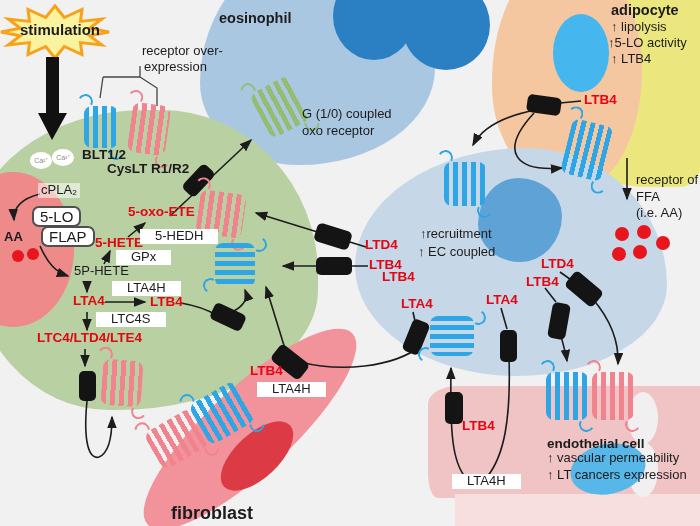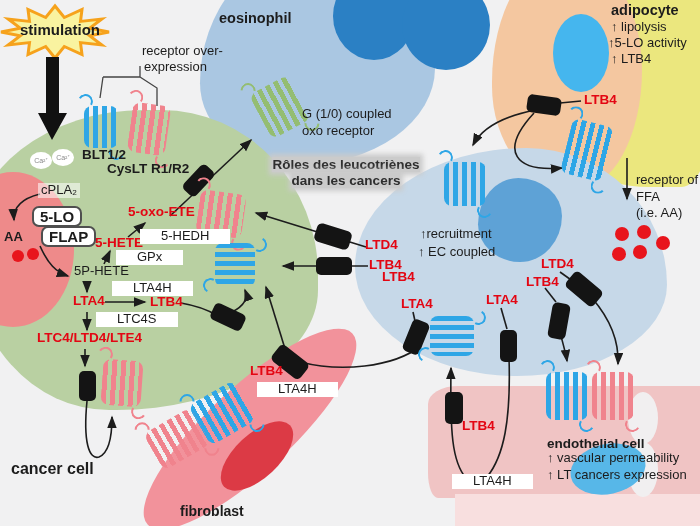--- a/index.html
+++ b/index.html
@@ -2,22 +2,22 @@
 <html><head>
 <meta charset="utf-8">
 <style>
   html,body{margin:0;padding:0}
   #canvas{position:relative;width:700px;height:526px;background:#f1f1f2;overflow:hidden;
           font-family:"Liberation Sans",sans-serif;color:#1c1c1c}
   .cell{position:absolute}
   .lbl{position:absolute;font-size:13px;color:#1c1c1c;white-space:nowrap;line-height:1.15}
   .b{font-weight:bold}
   .red{color:#e30613;font-weight:bold;font-size:13.5px}
-  .wbox{background:#fff;padding:0 21px}
-  .ebox{background:#fff;border:2px solid #4f4f4f;border-radius:7px;padding:0 6px;font-weight:bold;font-size:15px}
+  .wbox{background:#fff;padding:0 15px}
+  .ebox{background:#fff;border:2px solid #4f4f4f;border-radius:7px;padding:0 6px;font-weight:normal;font-size:15px}
   .cp{background:rgba(255,255,255,.55);padding:0 3px}
   .hl{background:#cbcbcb;box-shadow:0 0 5px 3px #cbcbcb;color:#2e2e2e;font-weight:bold;font-size:13.5px}
   .rod{position:absolute;background:#141414;border-radius:5px}
   .dot{position:absolute;background:#e8151c;border-radius:50%}
   .ca{position:absolute;background:#fff;border-radius:50%;font-size:7px;color:#8a8a8a;
       display:flex;align-items:center;justify-content:center}
   .gpcr{position:absolute;border-radius:8px;
         background:repeating-linear-gradient(90deg,var(--c) 0 5px,rgba(255,255,255,0) 5px 9px)}
   .gpcr::before{content:"";position:absolute;top:-12px;left:-6px;width:11px;height:11px;
         border:2.5px solid var(--c);border-radius:50%;border-bottom-color:transparent;
@@ -146,22 +146,21 @@
   <div class="lbl" style="left:142px;top:44px">receptor over-</div>
   <div class="lbl" style="left:144px;top:60px">expression</div>
   <div class="lbl" style="left:82px;top:147px;font-weight:600;font-size:13.5px">BLT1/2</div>
   <div class="lbl" style="left:107px;top:161px;font-weight:600;font-size:13.5px">CysLT R1/R2</div>
 
   <div class="lbl b" style="left:219px;top:10px;font-size:14.5px">eosinophil</div>
   <div class="lbl" style="left:302px;top:107px">G (1/0) coupled</div>
   <div class="lbl" style="left:302px;top:124px">oxo receptor</div>
 
   <div class="lbl" style="left:248px;top:157px;width:196px;text-align:center">
-    <span class="hl">Rôles des leucotriènes</span><br>
-    <span class="hl">dans les cancers</span>
+    <br>
   </div>
 
   <div class="lbl b" style="left:611px;top:2px;font-size:14.5px">adipocyte</div>
   <div class="lbl" style="left:611px;top:20px">↑ lipolysis</div>
   <div class="lbl" style="left:608px;top:36px">↑5-LO activity</div>
   <div class="lbl" style="left:611px;top:52px">↑ LTB4</div>
   <div class="lbl red" style="left:584px;top:92px">LTB4</div>
   <div class="lbl" style="left:636px;top:173px">receptor of</div>
   <div class="lbl" style="left:636px;top:190px">FFA</div>
   <div class="lbl" style="left:636px;top:206px">(i.e. AA)</div>
@@ -177,23 +176,22 @@
   <div class="lbl red" style="left:401px;top:296px">LTA4</div>
 
   <div class="lbl red" style="left:462px;top:418px">LTB4</div>
   <div class="lbl wbox" style="left:452px;top:474px">LTA4H</div>
   <div class="lbl b" style="left:547px;top:436px;font-size:13.5px">endothelial cell</div>
   <div class="lbl" style="left:547px;top:451px">↑ vascular permeability</div>
   <div class="lbl" style="left:547px;top:468px">↑ LT cancers expression</div>
 
   <div class="lbl red" style="left:250px;top:363px">LTB4</div>
   <div class="lbl wbox" style="left:257px;top:382px">LTA4H</div>
-  <div class="lbl b" style="left:180px;top:503px;font-size:14px">fibroblast</div>
-
-  <div class="lbl b" style="left:11px;top:460px;font-size:16px">cancer cell</div>
+  <div class="lbl b" style="left:171px;top:503px;font-size:18px">fibroblast</div>
+
   <div class="lbl red" style="left:37px;top:330px">LTC4/LTD4/LTE4</div>
   <div class="lbl wbox" style="left:96px;top:312px">LTC4S</div>
   <div class="lbl red" style="left:73px;top:293px">LTA4</div>
   <div class="lbl wbox" style="left:112px;top:281px">LTA4H</div>
   <div class="lbl red" style="left:150px;top:294px">LTB4</div>
   <div class="lbl wbox" style="left:116px;top:250px">GPx</div>
   <div class="lbl" style="left:74px;top:264px">5P-HETE</div>
   <div class="lbl red" style="left:95px;top:235px">5-HETE</div>
   <div class="lbl wbox" style="left:140px;top:229px">5-HEDH</div>
   <div class="lbl red" style="left:128px;top:204px">5-oxo-ETE</div>

